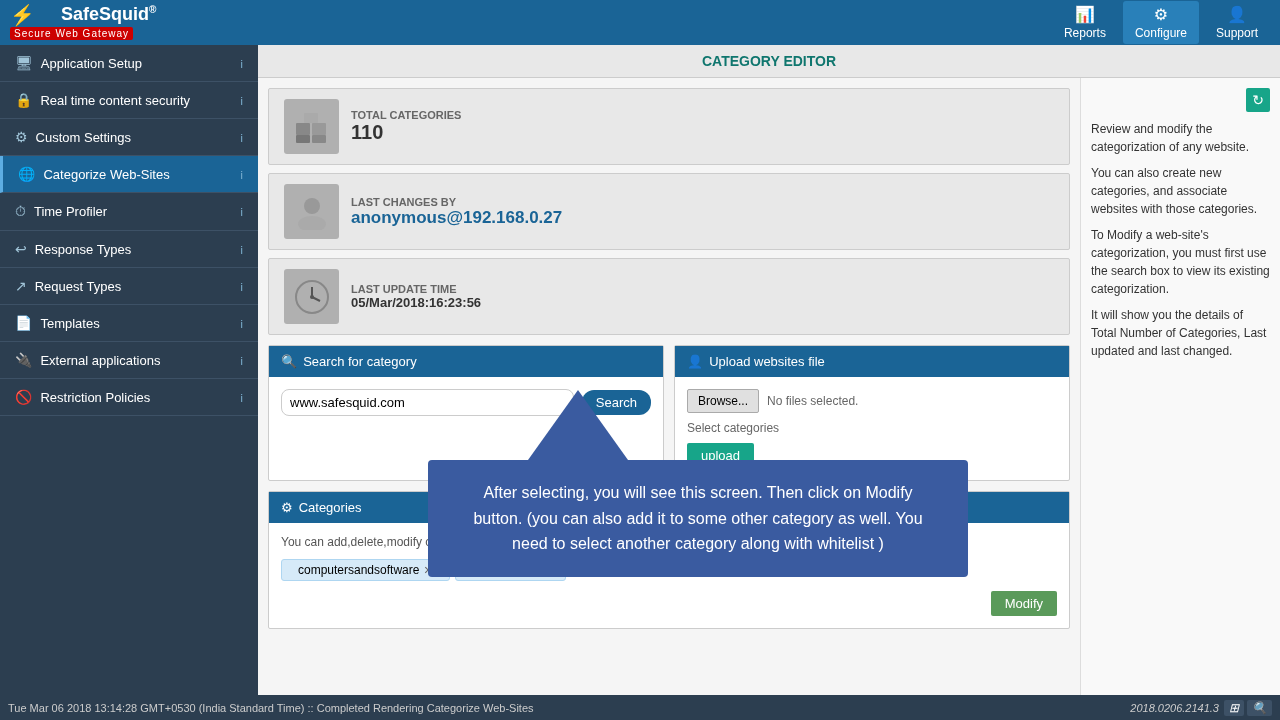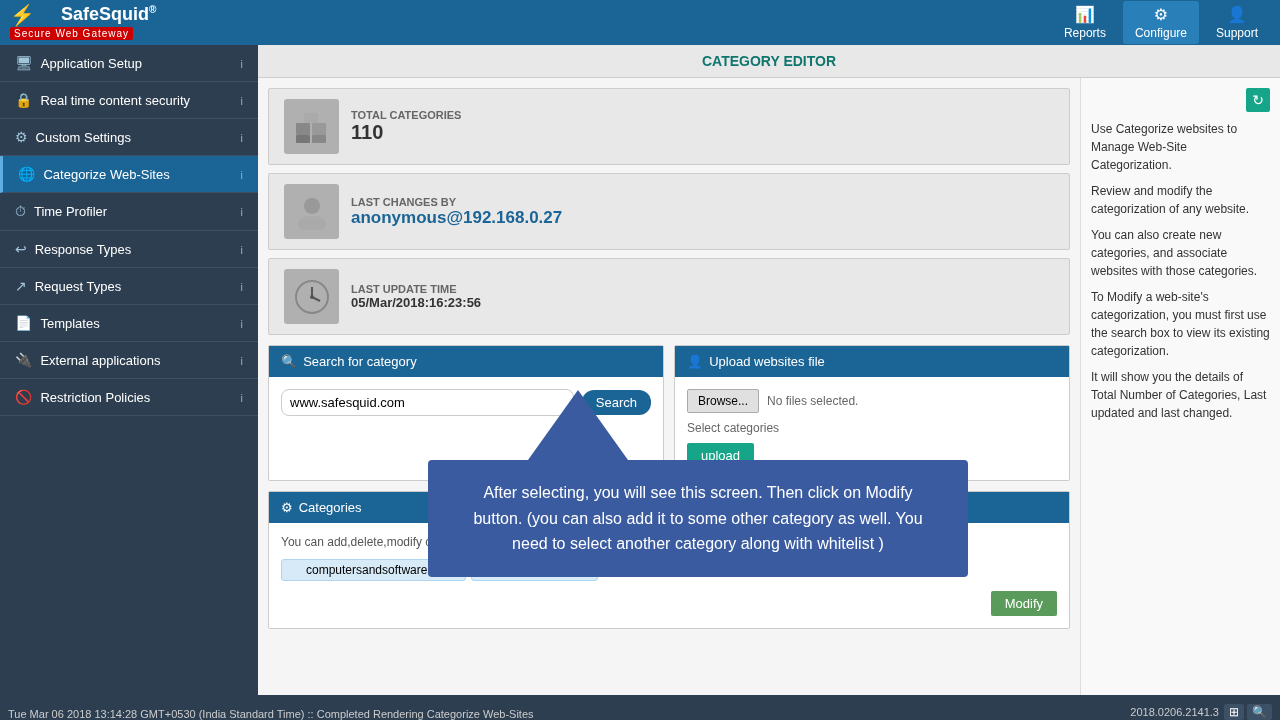--- a/index.html
+++ b/index.html
@@ -240,21 +240,21 @@
     .categories-desc { color: #555; font-size: 12px; margin-bottom: 10px; }
     .category-tags {
       display: flex;
       flex-wrap: wrap;
       gap: 5px;
       margin-bottom: 10px;
     }
     .category-tag {
       background: #d6eaf8;
       border: 1px solid #aed6f1;
-      padding: 3px 24px;
+      padding: 3px 16px;
       border-radius: 3px;
       font-size: 12px;
       display: flex;
       align-items: center;
       gap: 4px;
     }
     .tag-remove {
       cursor: pointer;
       color: #666;
       font-size: 11px;
@@ -295,29 +295,30 @@
       font-size: 14px;
     }
     .right-panel p { margin-bottom: 8px; }
 
     
     .status-bar {
       background: #2c3e50;
       color: #ccc;
       height: 25px;
       display: flex;
-      align-items: flex-end;
+      align-items: center;
       justify-content: space-between;
       padding: 0 8px;
       font-size: 11px;
     }
     .status-right {
       display: flex;
       align-items: center;
       gap: 5px;
+      font-style: italic;
     }
     .status-icons {
       display: flex;
       gap: 3px;
     }
     .status-icon-box {
       background: #3d5166;
       padding: 1px 5px;
       border-radius: 2px;
       font-size: 12px;
@@ -539,21 +540,20 @@
             </div>
           </div>
         </div>
 
       </div>
 
       <div class="right-panel">
         <div style="display:flex; justify-content:flex-end; margin-bottom:8px;">
           <div class="refresh-icon">↻</div>
         </div>
-        <p>Use Categorize websites to Manage Web-Site Categorization.</p>
         <p>Review and modify the categorization of any website.</p>
         <p>You can also create new categories, and associate websites with those categories.</p>
         <p>To Modify a web-site's categorization, you must first use the search box to view its existing categorization.</p>
         <p>It will show you the details of Total Number of Categories, Last updated and last changed.</p>
       </div>
     </div>
   </div>
 </div>
 
 <div class="status-bar">

